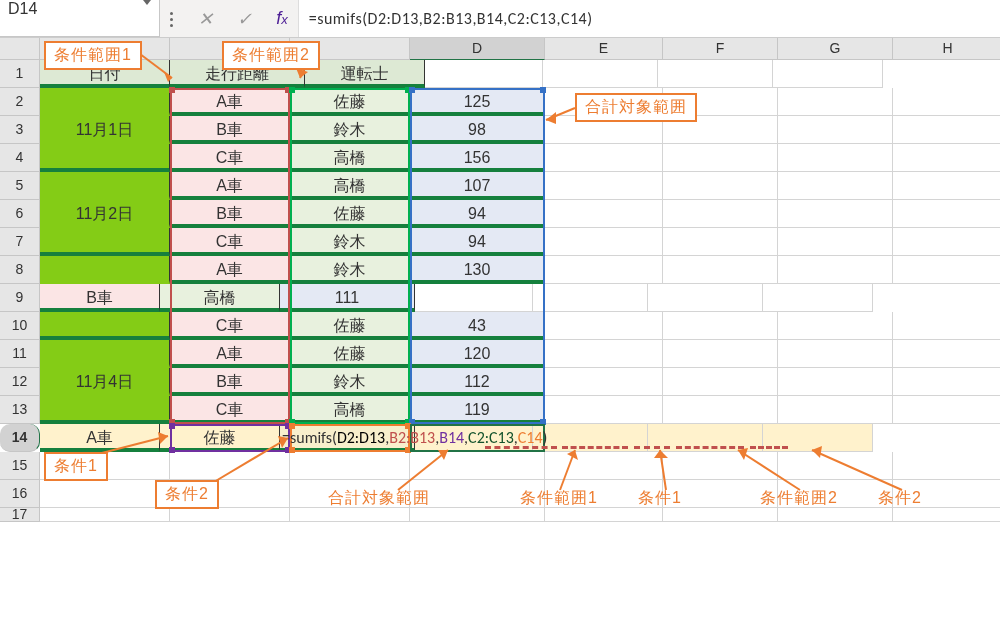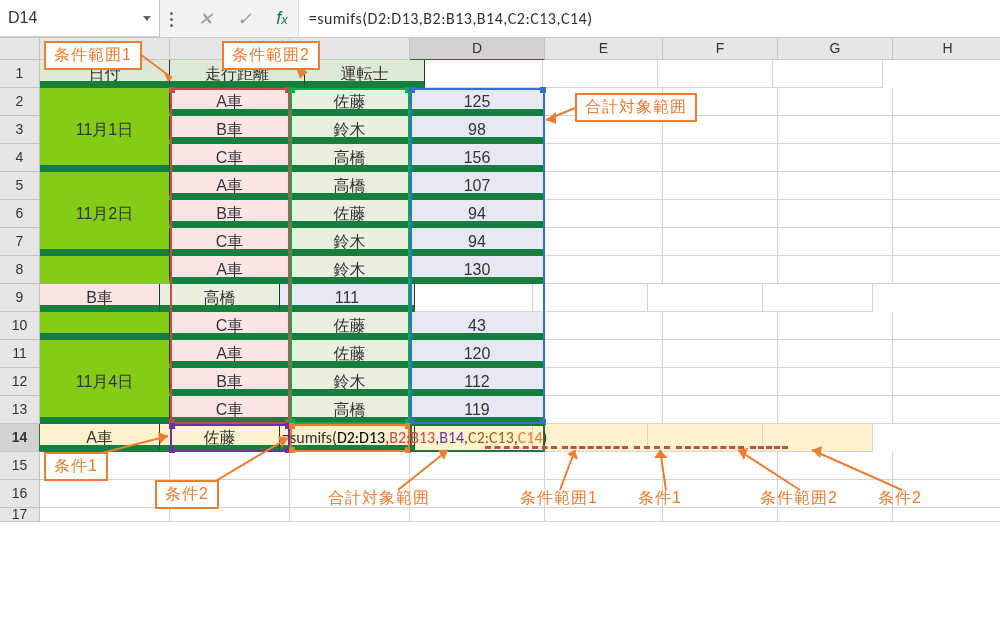--- a/index.html
+++ b/index.html
@@ -20,21 +20,20 @@
     border-bottom: 1px solid #ccc;
     background: #f3f2f1;
   }
   .name-box {
     width: 160px;
     border: 1px solid #c7c7c7;
     border-top: none;
     border-left: none;
     background: #fff;
     display: flex;
-    align-items: center;
     padding: 0 8px;
     position: relative;
   }
   .name-box span.label { flex: 1; font-size: 16px; }
   .name-box .caret {
     width: 0; height: 0;
     border-left: 4px solid transparent;
     border-right: 4px solid transparent;
     border-top: 5px solid #666;
     margin-left: 6px;
@@ -56,21 +55,21 @@
   }
   .icon-dots::before { top: 2px; }
   .icon-dots::after  { top: 8px; }
   .icon-dots span {
     position: absolute; left: 0; top: 14px;
     width: 3px; height: 3px; background: #666; border-radius: 50%;
   }
   .icon-x, .icon-check, .icon-fx {
     font-size: 18px; color: #999; font-style: italic;
   }
-  .icon-fx { color: #15803d; font-style: italic; }
+  .icon-fx { color: #4c1d95; font-style: italic; }
   .formula-bar {
     flex: 1;
     border-left: 1px solid #ddd;
     background: #fff;
     display: flex;
     align-items: center;
     padding: 0 10px;
     font-size: 16px;
     font-family: Calibri, sans-serif;
     letter-spacing: 0.5px;
@@ -132,21 +131,21 @@
   }
   .c-A { width: 130px; }
   .c-B { width: 120px; }
   .c-C { width: 120px; }
   .c-D { width: 135px; }
   .c-E { width: 118px; }
   .c-F { width: 115px; }
   .c-G { width: 115px; }
   .c-H { width: 110px; }
   
-  .data-block { border-right: 1px solid #333; border-bottom: 7px solid #15803d; }
+  .data-block { border-right: 1px solid #333; border-bottom: 4px solid #15803d; }
   .hdr-cell { background: #dde9d4; font-size: 16px; }
   .date-cell { background: #84cc16; font-size: 16px; }
   .veh-cell  { background: #fbe5e5; font-size: 16px; }
   .drv-cell  { background: #e8f1de; font-size: 16px; }
   .dist-cell { background: #e4e9f4; font-size: 16px; }
   .total-label { background: #fff2cc; font-size: 16px; letter-spacing: 0.4em; }
   .total-val   { background: #fff2cc; font-size: 16px; }
   .total-sel   { background: #f8efcc; position: relative; }
   .formula-inline {
     position: absolute;
@@ -154,21 +153,21 @@
     top: 0;
     line-height: 27px;
     font-size: 16px;
     white-space: nowrap;
     font-family: Calibri, sans-serif;
     z-index: 15;
   }
   .f-blue   { color: #000000; }
   .f-red    { color: #c0504d; }
   .f-purple { color: #7030a0; }
-  .f-green  { color: #a16207; }
+  .f-green  { color: #14532d; }
   .f-orange { color: #ed7d31; }
   
   .no-bottom { border-bottom-color: transparent; }
   
   .callout {
     position: absolute;
     border: 2px solid #ed7d31;
     background: #fff;
     color: #ed7d31;
     font-size: 16px;
@@ -394,21 +393,21 @@
       <div class="cell c-B veh-cell data-block">C車</div>
       <div class="cell c-C drv-cell data-block">高橋</div>
       <div class="cell c-D dist-cell data-block">119</div>
       <div class="cell c-E"></div>
       <div class="cell c-F"></div>
       <div class="cell c-G"></div>
       <div class="cell c-H"></div>
     </div>
 
     <div class="row">
-      <div class="row-hdr selected" style="font-weight:bold;">14</div>
+      <div class="row-hdr selected" style="font-weight:bold;border-radius:10px;">14</div>
       <div class="cell c-B total-val data-block">A車</div>
       <div class="cell c-C total-val data-block">佐藤</div>
       <div class="cell c-D total-sel data-block">
         <div class="formula-inline">
           <span>=sumifs(</span><span class="f-blue">D2:D13</span>,<span class="f-red">B2:B13</span>,<span class="f-purple">B14</span>,<span class="f-green">C2:C13</span>,<span class="f-orange">C14</span><span>)</span>
         </div>
       </div>
       <div class="cell c-E total-sel" style="background:#fff2cc;"></div>
       <div class="cell c-F total-sel" style="background:#fff2cc;"></div>
       <div class="cell c-G total-sel" style="background:#fff2cc;"></div>

